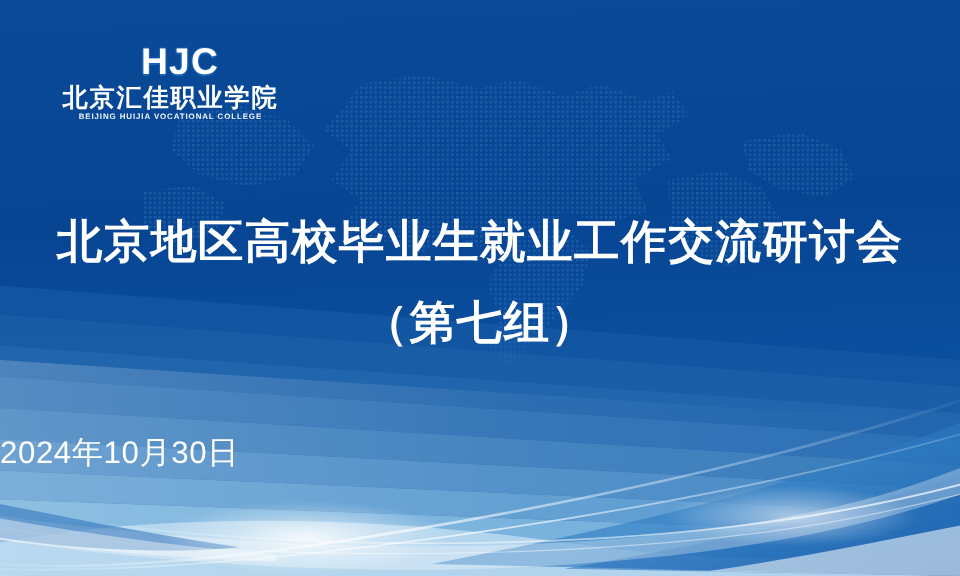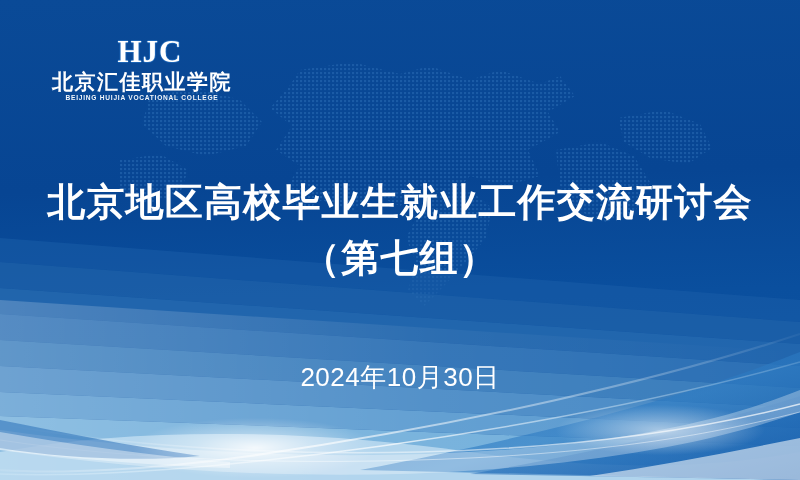--- a/index.html
+++ b/index.html
@@ -51,21 +51,21 @@
   .logo {
     position: absolute;
     left: 52px;
     top: 36px;
     width: 180px;
     text-align: center;
     line-height: 1;
   }
   .logo-mark {
     display: block;
-    font-family: Liberation Serif, serif;
+    font-family: Liberation Sans, sans-serif;
     font-weight: 700;
     font-size: 31px;
     letter-spacing: 1px;
     color: #ffffff;
     text-shadow:
       1px 0 0 #1a63b4, -1px 0 0 #1a63b4,
       0 1px 0 #1a63b4, 0 -1px 0 #1a63b4;
     margin-left: 16px;
   }
   .logo-cn {
@@ -98,35 +98,35 @@
   .headline-line1 {
     display: block;
     font-size: 38px;
     font-weight: 700;
     letter-spacing: 1.2px;
     line-height: 1.1;
     white-space: nowrap;
   }
   .headline-line2 {
     display: block;
-    margin-top: 14px;
+    margin-top: 26px;
     font-size: 38px;
     font-weight: 700;
     letter-spacing: 1.2px;
     line-height: 1.1;
     white-space: nowrap;
   }
 
   
   .date {
     position: absolute;
     left: 0;
     top: 360px;
     width: 800px;
-    text-align: center;
+    text-align: left;
     color: #ffffff;
     font-size: 26px;
     font-weight: 400;
     letter-spacing: 0.5px;
     white-space: nowrap;
   }
 </style>
 </head>
 <body>
 

